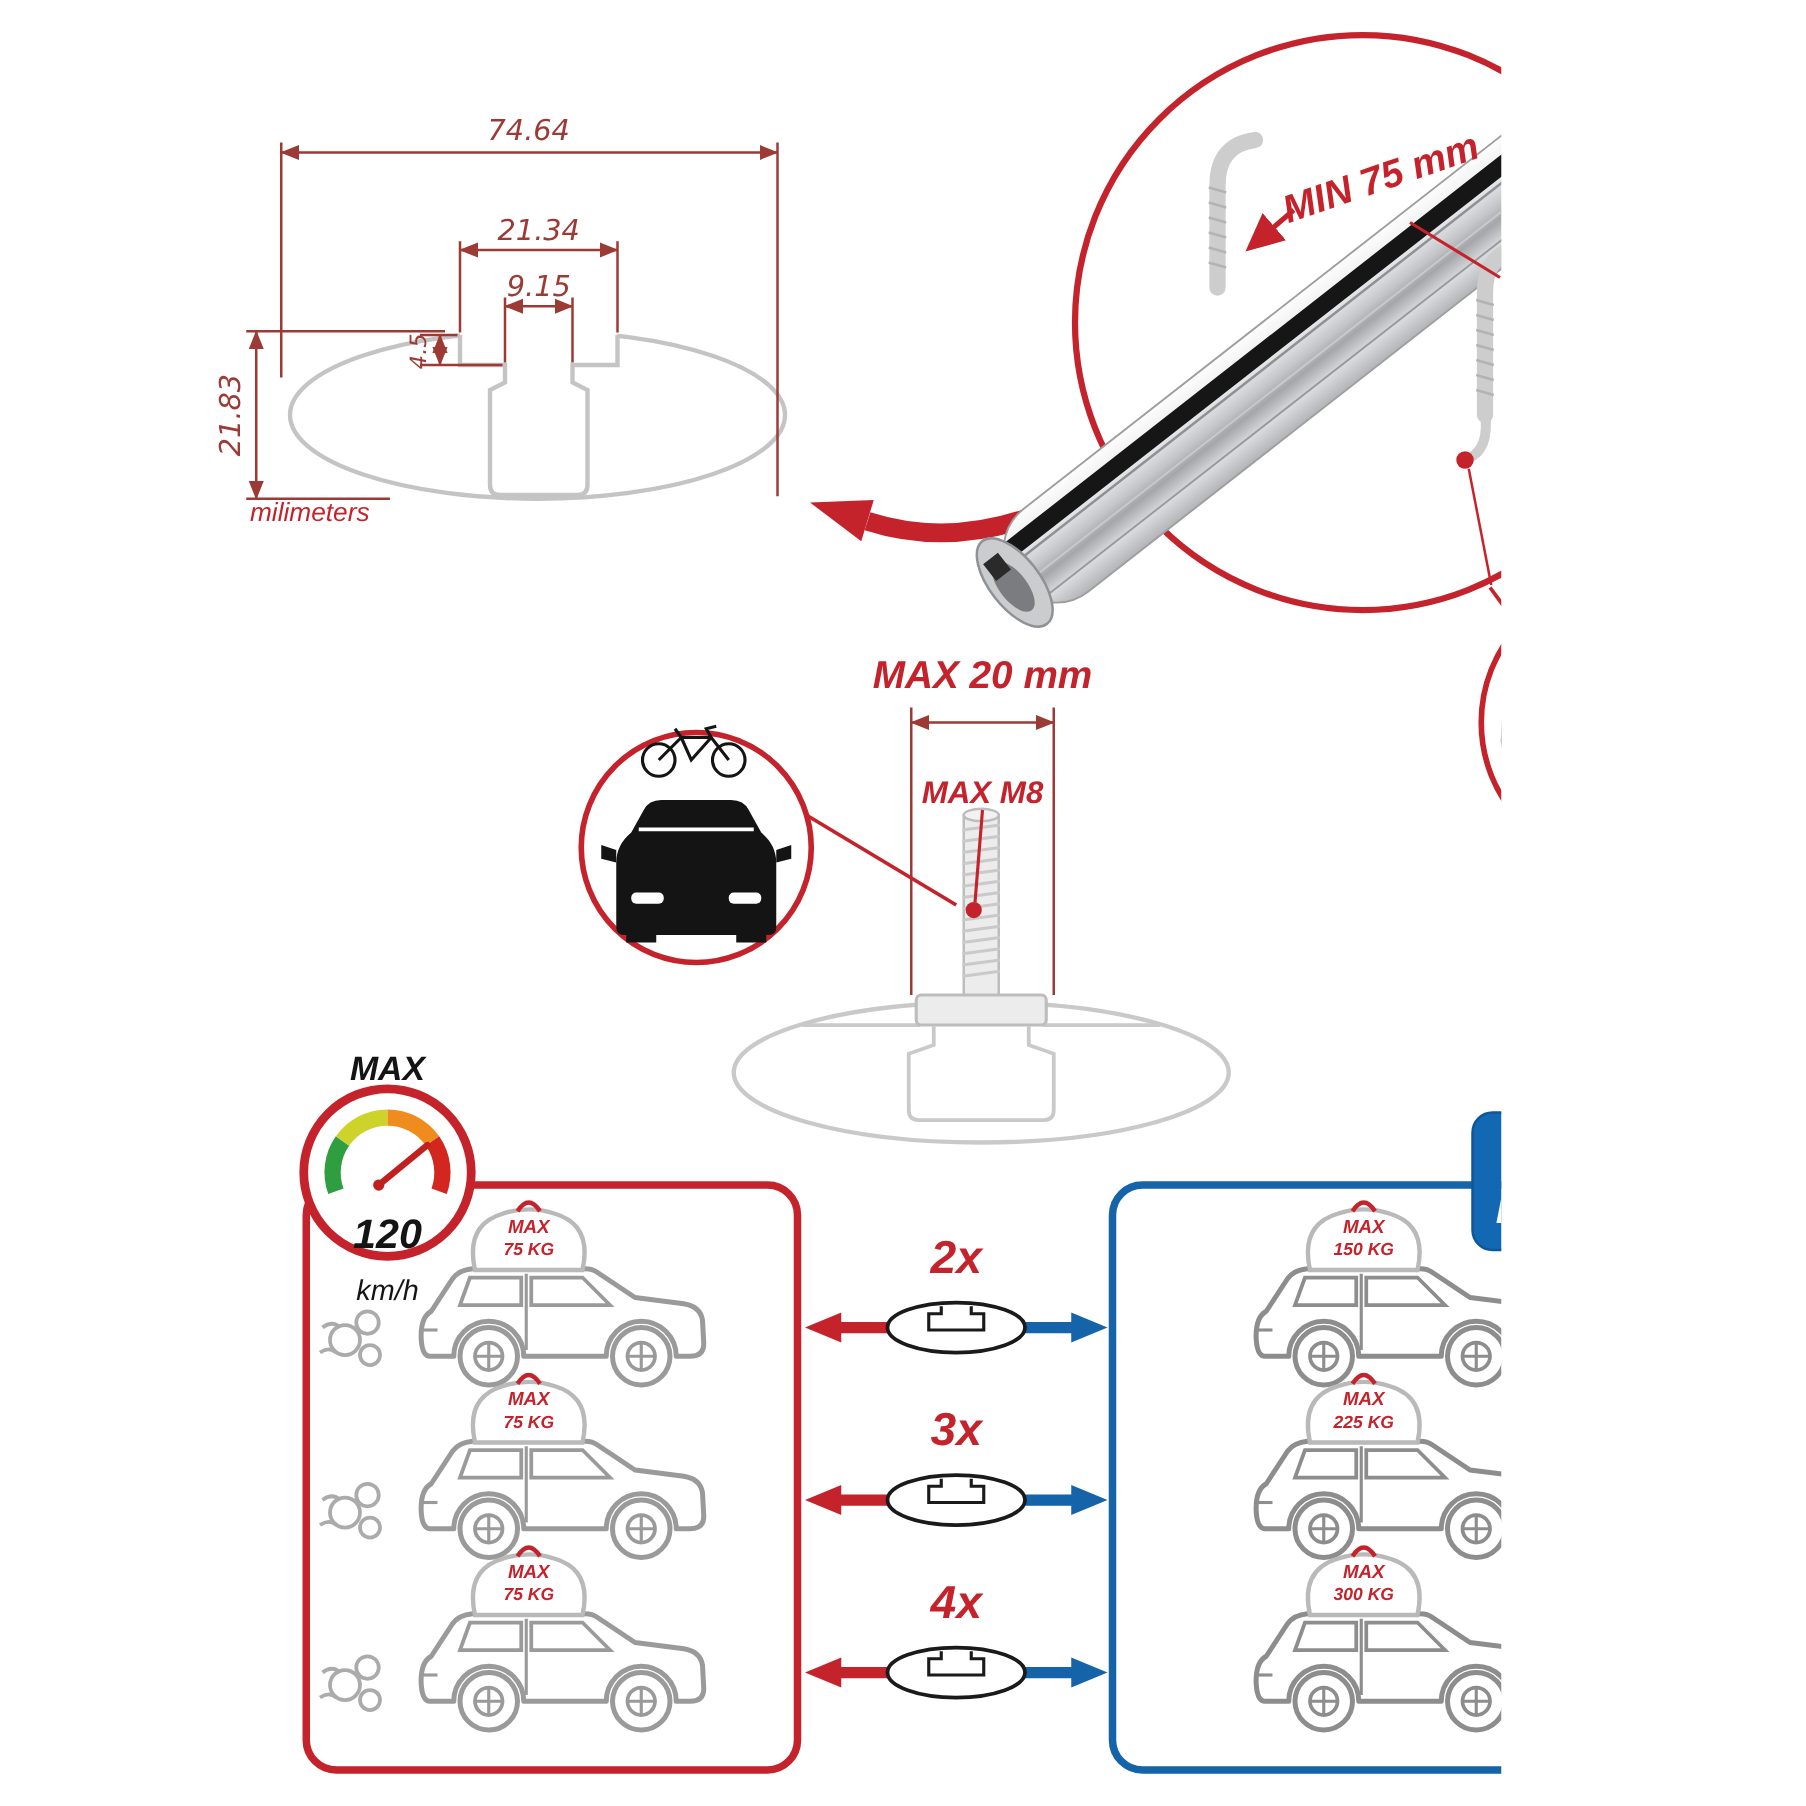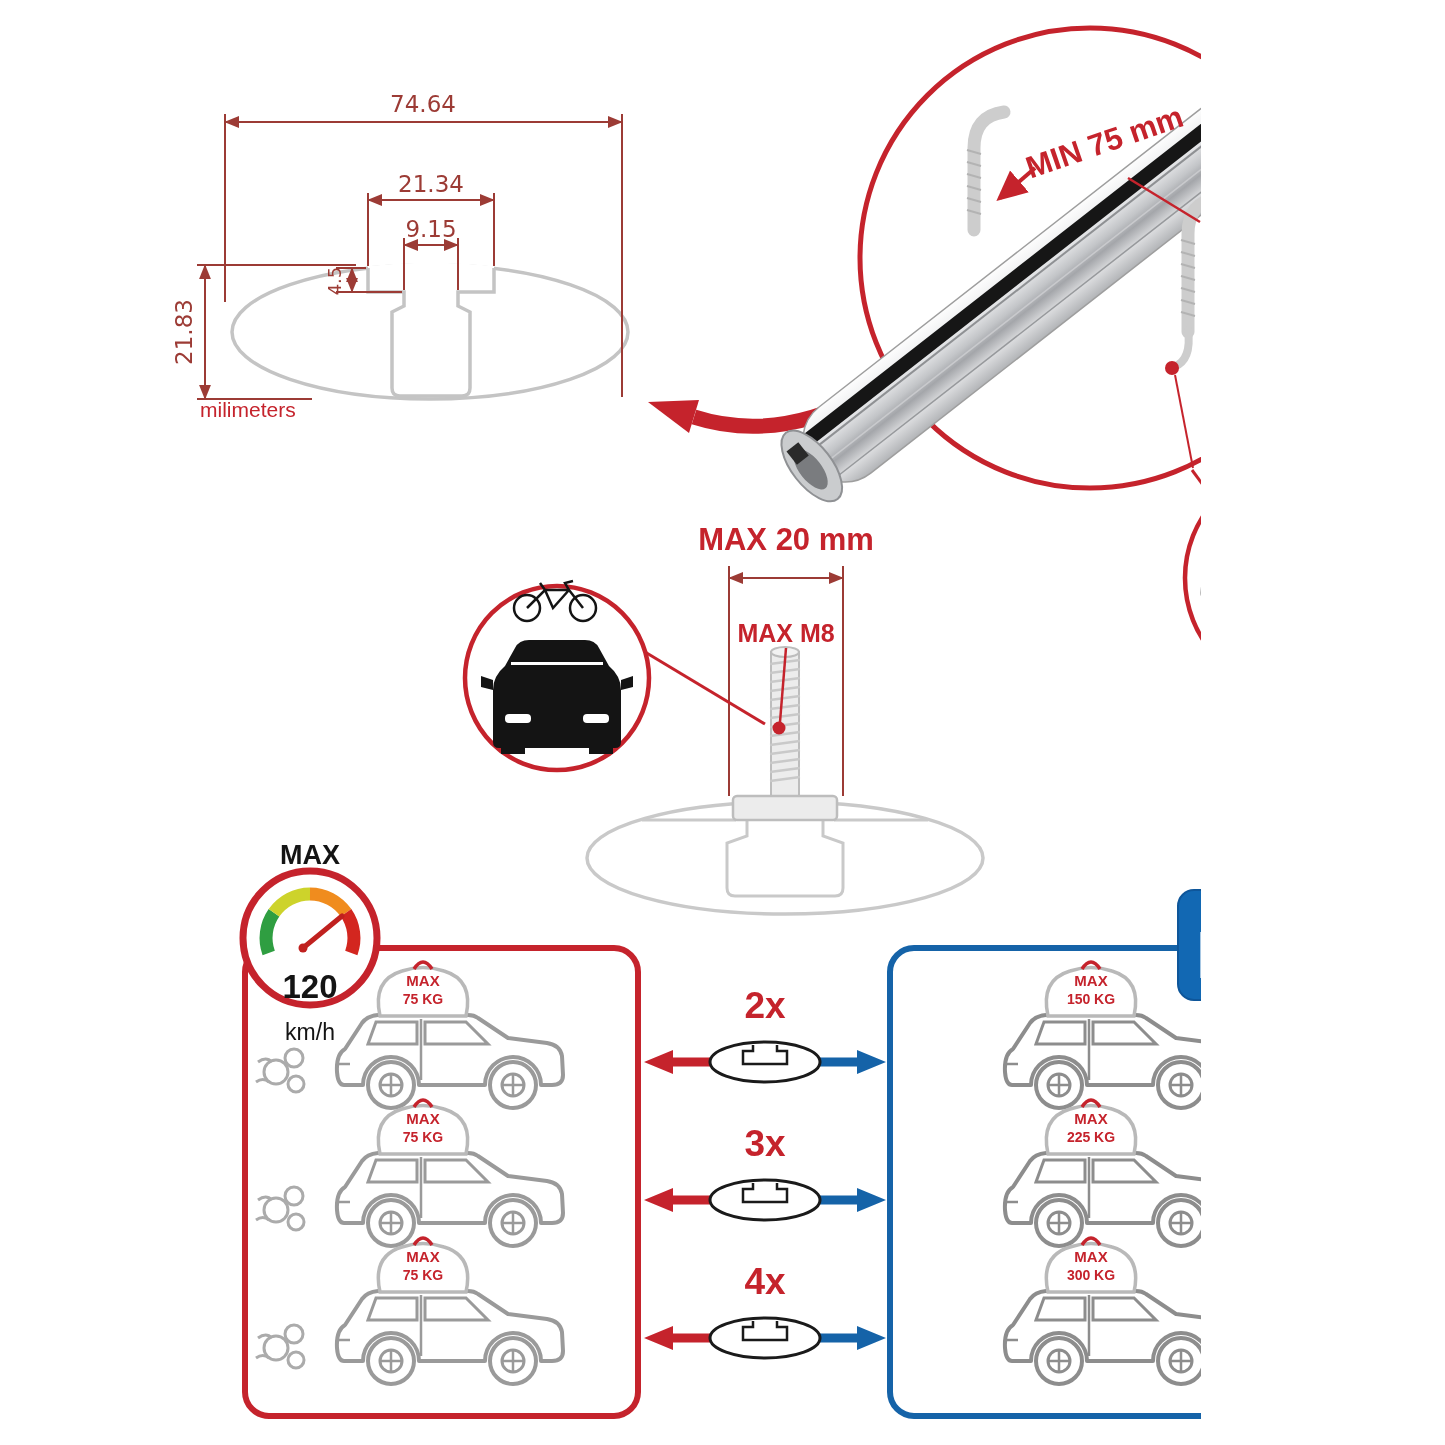--- a/index.html
+++ b/index.html
@@ -1,16 +1,16 @@
 <!DOCTYPE html>
 <html><head>
 <meta charset="utf-8">
 <style>
   html,body{margin:0;padding:0;background:#ffffff;}
-  #stage{position:relative;width:1201px;height:1445px;background:#ffffff;overflow:hidden;}
+  #stage{position:relative;width:1201px;height:1445px;background:#ffffff;overflow:hidden;font-style:italic;}
   svg{position:absolute;inset:0;}
   text{font-family:"Liberation Sans",sans-serif;}
   .dim{fill:#9c3b35;font-size:23px;font-family:"DejaVu Sans",sans-serif;}
   .dim-sm{fill:#9c3b35;font-size:18px;font-family:"DejaVu Sans",sans-serif;}
   .redlbl{fill:#c5232c;font-weight:bold;}
   .ctr{text-anchor:middle;}
   .baglbl{fill:#c5232c;font-weight:bold;font-size:15px;text-anchor:middle;}
   .baglbl2{fill:#c5232c;font-weight:bold;font-size:14px;text-anchor:middle;}
   .mult{fill:#c5232c;font-weight:bold;font-size:37px;text-anchor:middle;}
   .blk{fill:#141414;}

